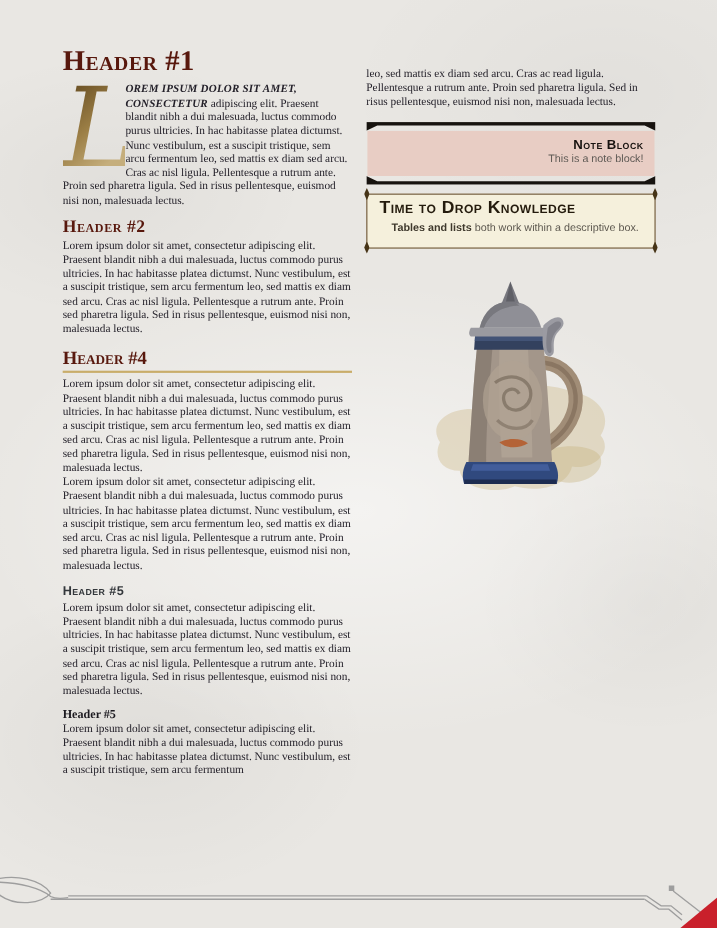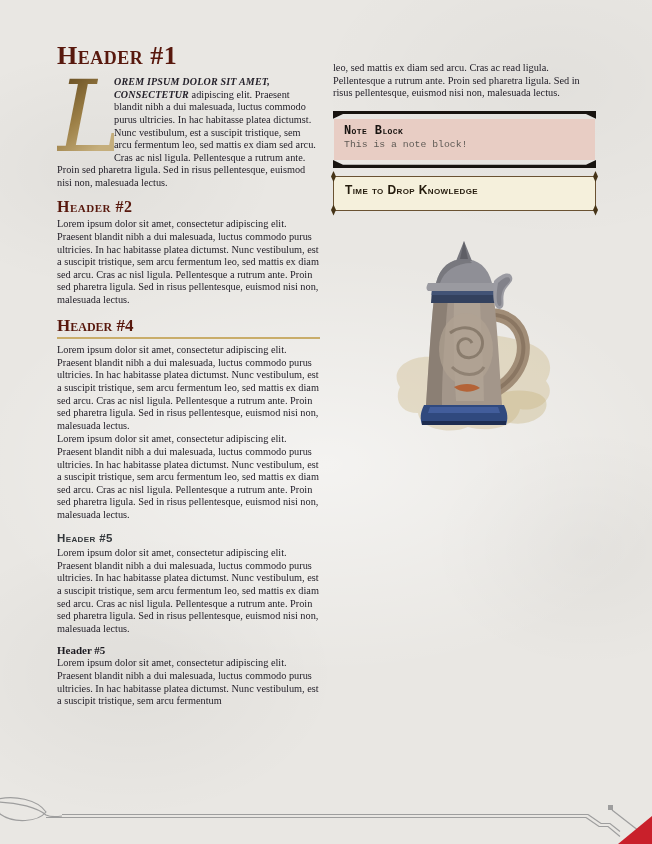--- a/index.html
+++ b/index.html
@@ -42,32 +42,33 @@
   .lead-smallcaps{ text-transform:uppercase; font-size:10px; font-weight:bold; letter-spacing:0.2px;font-style:italic;}
   
   .col-right{padding-top:20px;}
   
   .note-block{position:relative; margin-top:11px;}
   .note-bar{height:8px; background:#17130f;}
   .note-bar.top{clip-path:polygon(0 0,100% 0,100% 100%,calc(100% - 10px) 40%,10px 40%,0 100%);}
   .note-bar.bottom{clip-path:polygon(0 100%,100% 100%,100% 0,calc(100% - 10px) 60%,10px 60%,0 0);}
   .note-inner{
     background:#e8cdc4; padding:6px 10px 8px 10px; margin:0 1px;
-    font-family:Liberation Mono, monospace;
+    font-family:Liberation Sans, sans-serif;
+    text-align:right;
   }
   .note-title{font-variant:small-caps; font-weight:bold; font-size:12px; color:#181310; letter-spacing:0.4px;}
   .note-body{font-size:9.8px; color:#5f5a55; margin-top:2px;}
   
   .descriptive-box{
     position:relative; margin-top:8px;
     background:#f5f0dc; border:1px solid #6a5232;
     padding:7px 11px 10px 11px;
     font-family:"Liberation Sans", sans-serif;
   }
-  .desc-title{font-variant:small-caps; font-weight:bold; font-size:12px; color:#241b0d; letter-spacing:0.4px;}
+  .desc-title{font-variant:small-caps; font-weight:bold; font-size:16px; color:#241b0d; letter-spacing:0.4px;}
   .desc-body{font-size:9.8px; color:#5e5950; line-height:15px; margin-top:3px;}
   .desc-line2{padding-left:11px;}
   .desc-bold{font-weight:bold; color:#3e382c;}
   .corner-dot{
     position:absolute; width:5px; height:11px; background:#463417;
     clip-path:polygon(50% 0,100% 50%,50% 100%,0 50%);
   }
   .corner-dot.tl{left:-3px; top:-6px;}
   .corner-dot.tr{right:-3px; top:-6px;}
   .corner-dot.bl{left:-3px; bottom:-6px;}
@@ -116,20 +117,21 @@
         <div class="note-bar bottom"></div>
       </div>
 
       <div class="descriptive-box">
         <span class="corner-dot tl"></span>
         <span class="corner-dot tr"></span>
         <span class="corner-dot bl"></span>
         <span class="corner-dot br"></span>
         <div class="desc-title">Time to Drop Knowledge</div>
         <div class="desc-body">
+          <div class="desc-line2"><span class="desc-bold">Tables and lists</span><span> both work within a descriptive box.</span></div>
         </div>
       </div>
 
       <div class="illustration">
         <svg width="190" height="205" viewBox="0 0 190 205">
 
           <path d="M30,150 C18,132 40,118 62,120 C70,98 118,92 150,104 C178,110 186,128 176,144 C188,158 170,176 150,172 C146,190 120,196 98,190 C80,198 50,192 48,176 C30,176 24,162 30,150 Z" fill="#cfbd8e" opacity="0.42"></path>
           <path d="M120,160 C140,150 172,152 176,164 C180,178 160,190 140,186 C124,184 112,170 120,160 Z" fill="#c4b075" opacity="0.35"></path>
 
           <path d="M126,78 C158,82 166,128 128,152" fill="none" stroke="#a18d77" stroke-width="13" stroke-linecap="round"></path>

